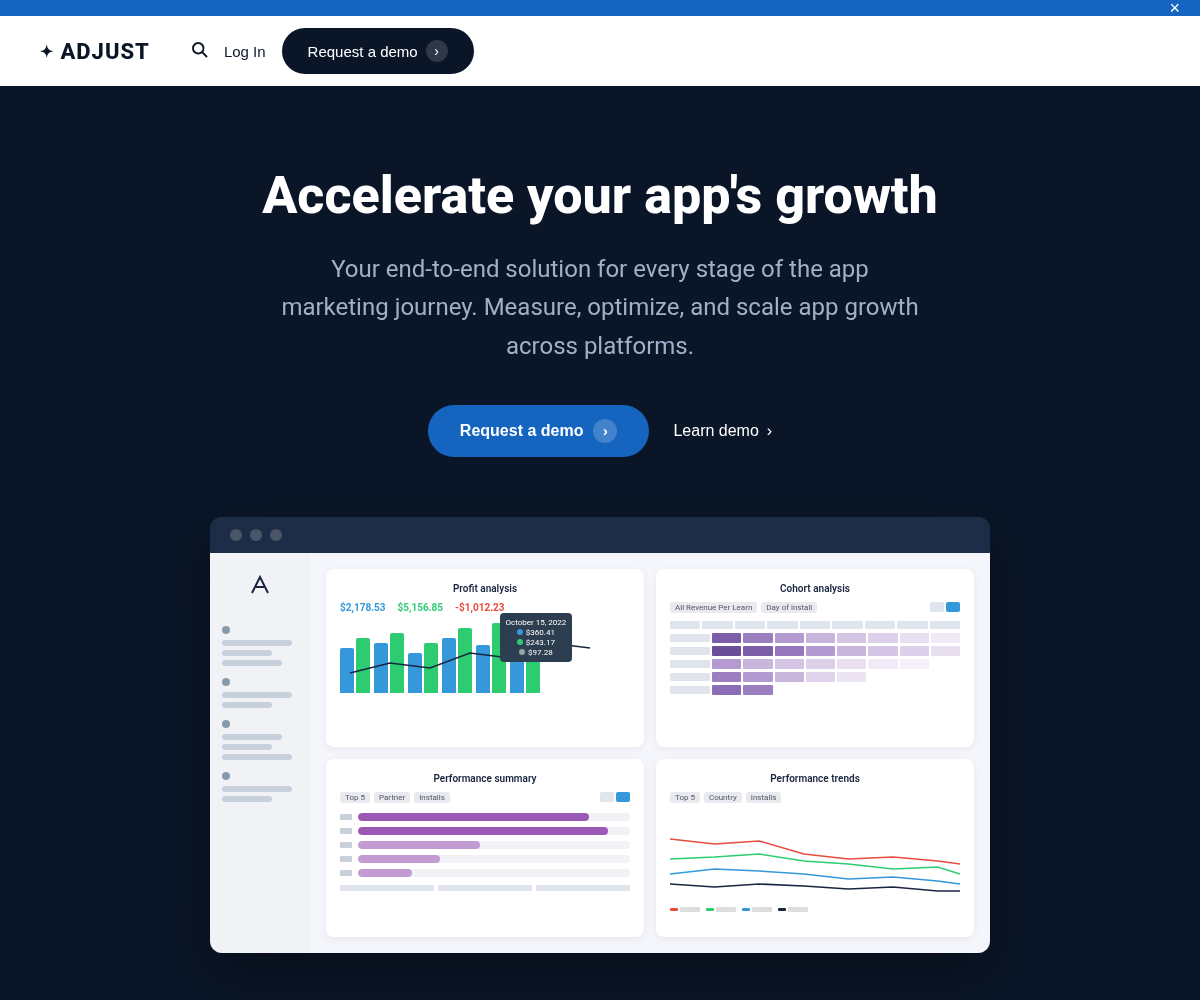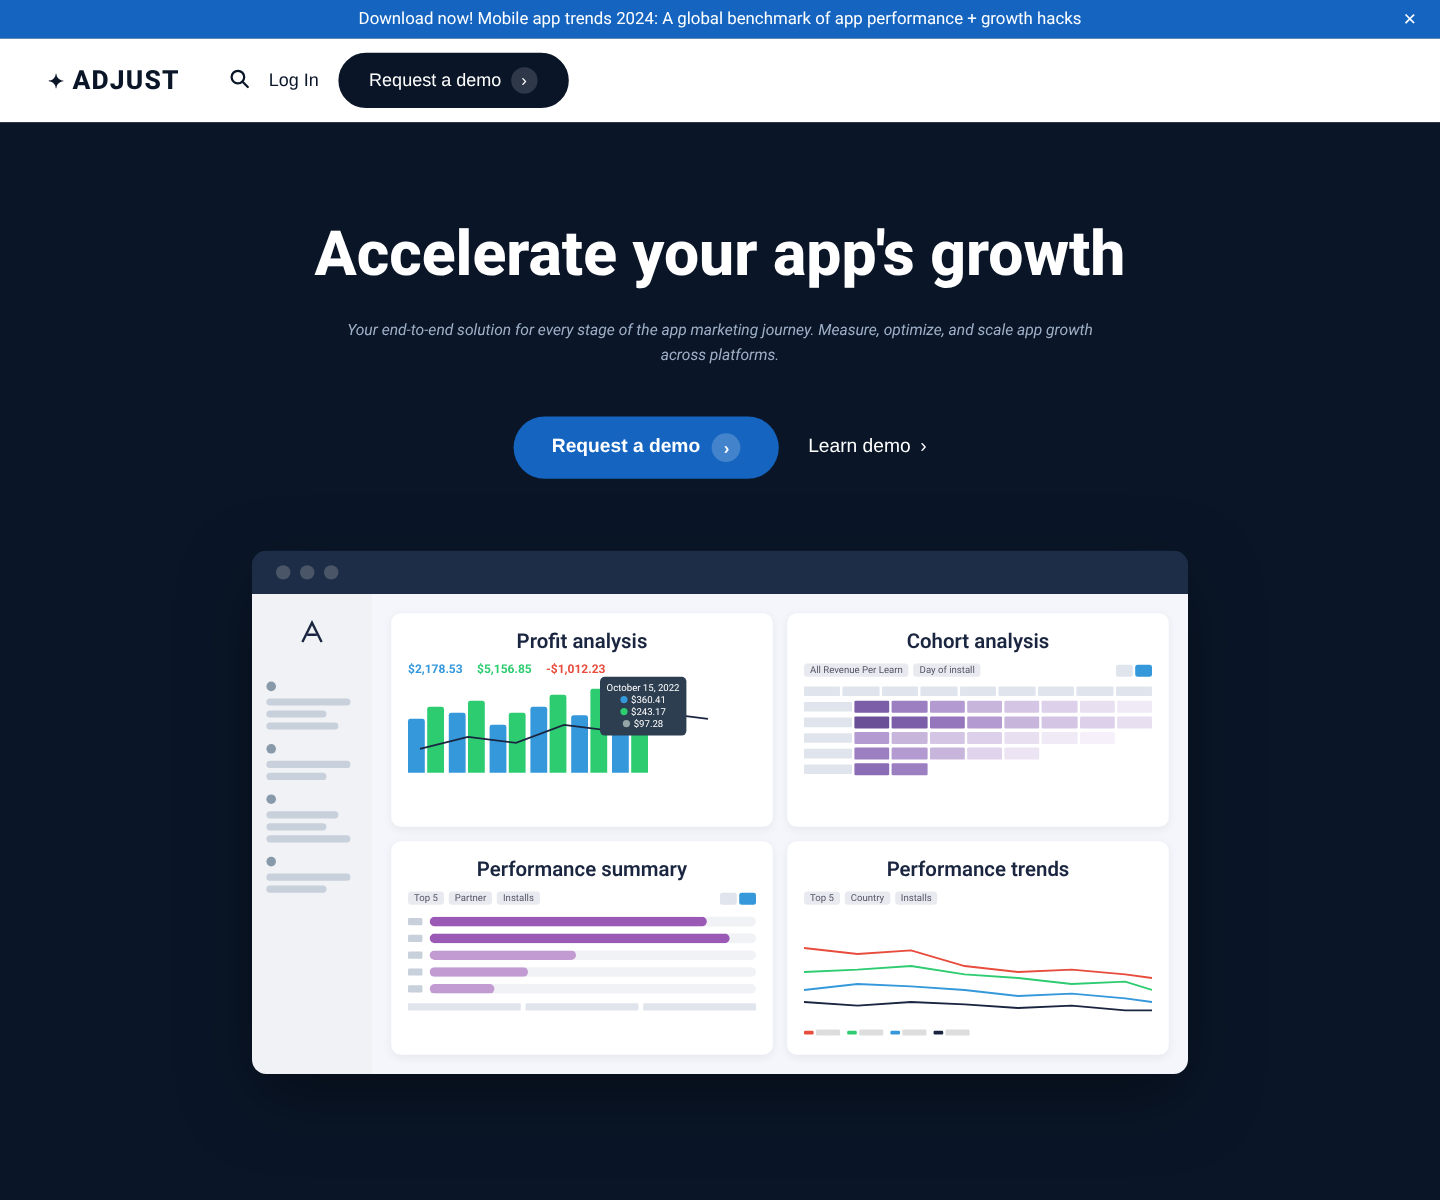--- a/index.html
+++ b/index.html
@@ -111,26 +111,25 @@
       font-size: 52px;
       font-weight: 800;
       color: white;
       line-height: 1.15;
       margin-bottom: 24px;
       max-width: 800px;
       margin-left: auto;
       margin-right: auto;
     }
     .hero-subtitle {
-      font-size: 13px;
+      font-size: 24px;
       color: #a0b0c8;
       max-width: 640px;
       margin: 0 auto 40px;
       line-height: 1.6;
-      font-style: italic;
     }
     .hero-actions {
       display: flex;
       align-items: center;
       justify-content: center;
       gap: 24px;
       margin-bottom: 60px;
     }
     .hero-demo-btn {
       background: #1565c0;
@@ -225,21 +224,21 @@
       grid-template-rows: 1fr 1fr;
       gap: 12px;
     }
     .chart-card {
       background: white;
       border-radius: 8px;
       padding: 14px;
       box-shadow: 0 2px 8px rgba(0,0,0,0.06);
     }
     .chart-title {
-      font-size: 17px;
+      font-size: 10px;
       font-weight: 600;
       color: #1a2540;
       margin-bottom: 8px;
     }
     .chart-metrics {
       display: flex;
       gap: 12px;
     }
     .metric-val {
       font-size: 10px;
@@ -364,21 +363,20 @@
       height: 10px;
       background: #e0e4ec;
       border-radius: 2px;
     }
     .toggle-btn.active { background: #3498db; }
   </style>
 </head>
 <body>
 
 <div class="announcement-banner">
-  <span>Download now! Mobile app trends 2024: A global benchmark of app performance + growth hacks</span>
   <button class="banner-close">×</button>
 </div>
 
 <nav class="navbar">
   <div class="logo">
     <span class="logo-text">
       <span style="font-size:16px;margin-right:2px;">✦</span>
       <span>ADJUST</span>
     </span>
   </div>

